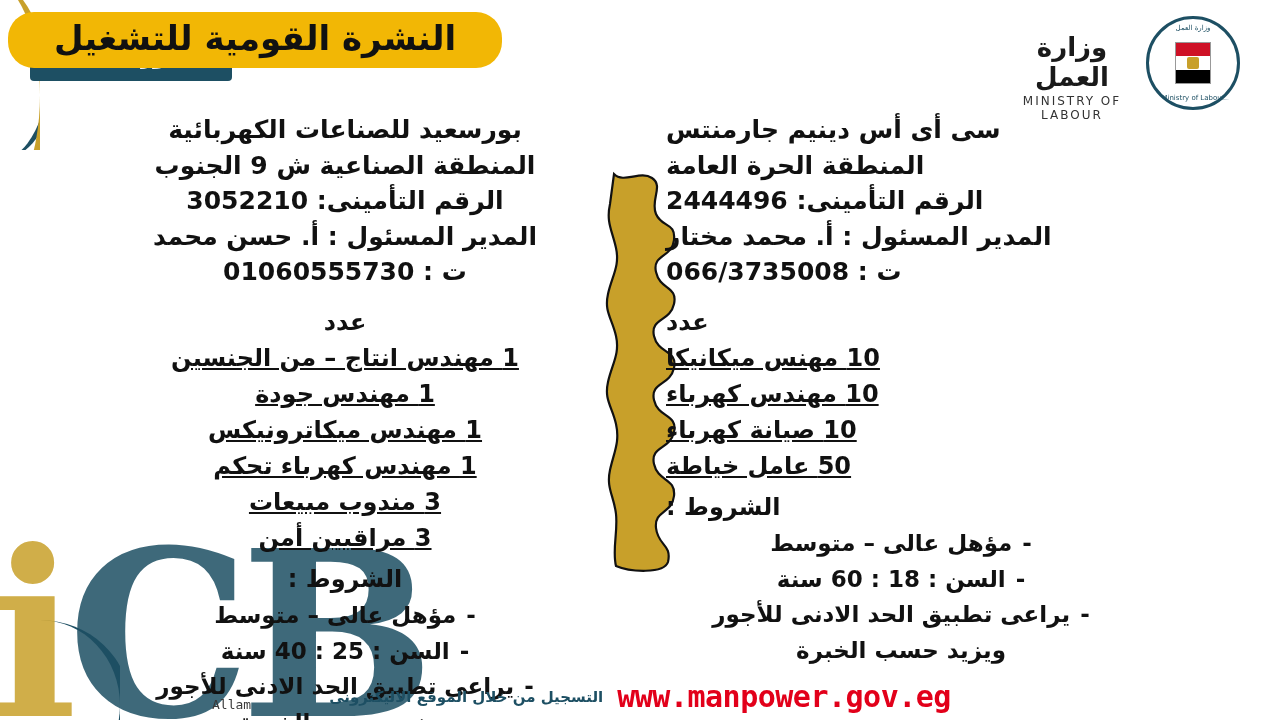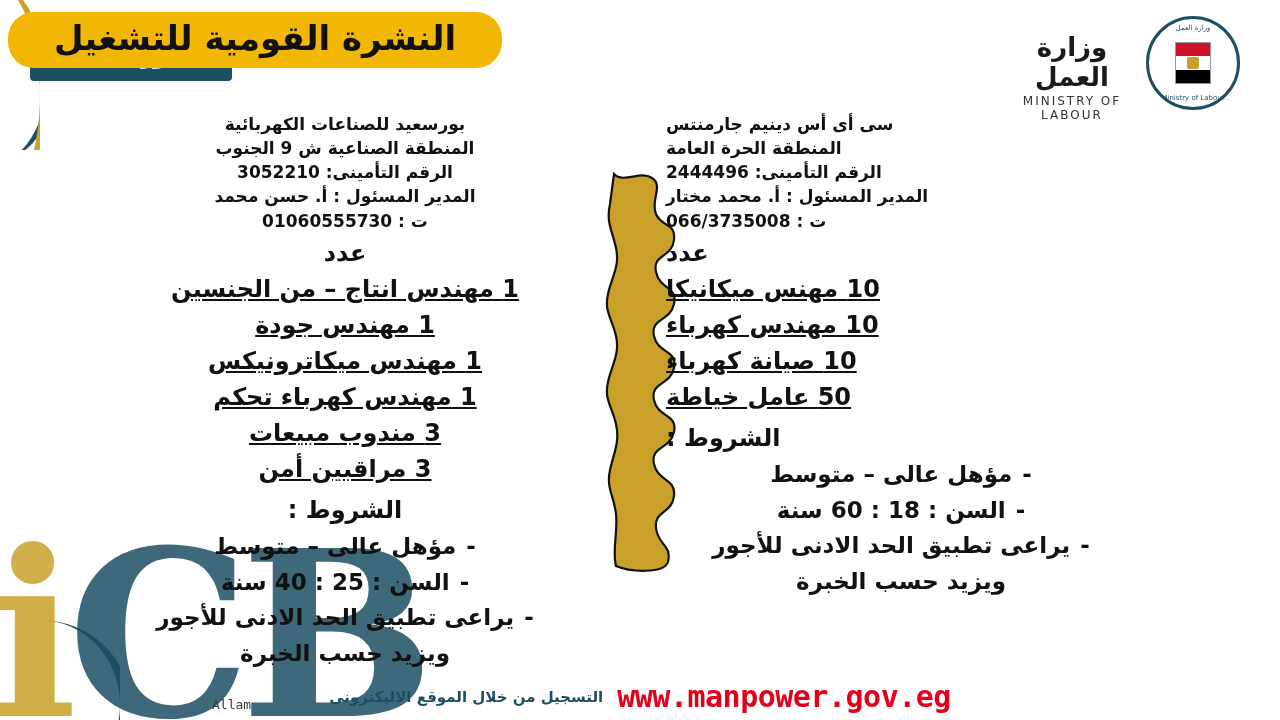--- a/index.html
+++ b/index.html
@@ -92,24 +92,24 @@
   .flagblk .w:after{
     content:"";position:absolute;left:50%;top:50%;transform:translate(-50%,-50%);
     width:12px;height:12px;background:#c8a02a;border-radius:2px;
   }
 
   
   .col{position:absolute;top:112px;width:470px;color:#111;}
   .col.right{right:144px;text-align:left;}
   .col.left{left:110px;text-align:center;}
 
-  .company{font-size:17px;font-weight:bold;line-height:1.42;}
+  .company{font-size:25px;font-weight:bold;line-height:1.42;}
   .company .line{white-space:nowrap;}
 
-  .jobs{margin-top:2px;}
+  .jobs{margin-top:14px;}
   .jobs .count-label{font-size:24px;font-weight:bold;line-height:1.5;}
   .jobs .job{font-size:24px;font-weight:bold;line-height:1.5;white-space:nowrap;text-decoration:underline;}
 
   .cond-title{font-size:24px;font-weight:bold;line-height:1.6;margin-top:4px;}
   .cond{
     font-size:23px;font-weight:bold;line-height:1.55;
     display:flex;justify-content:center;gap:10px;white-space:nowrap;
   }
   .cond .dash{color:#111;}
 

